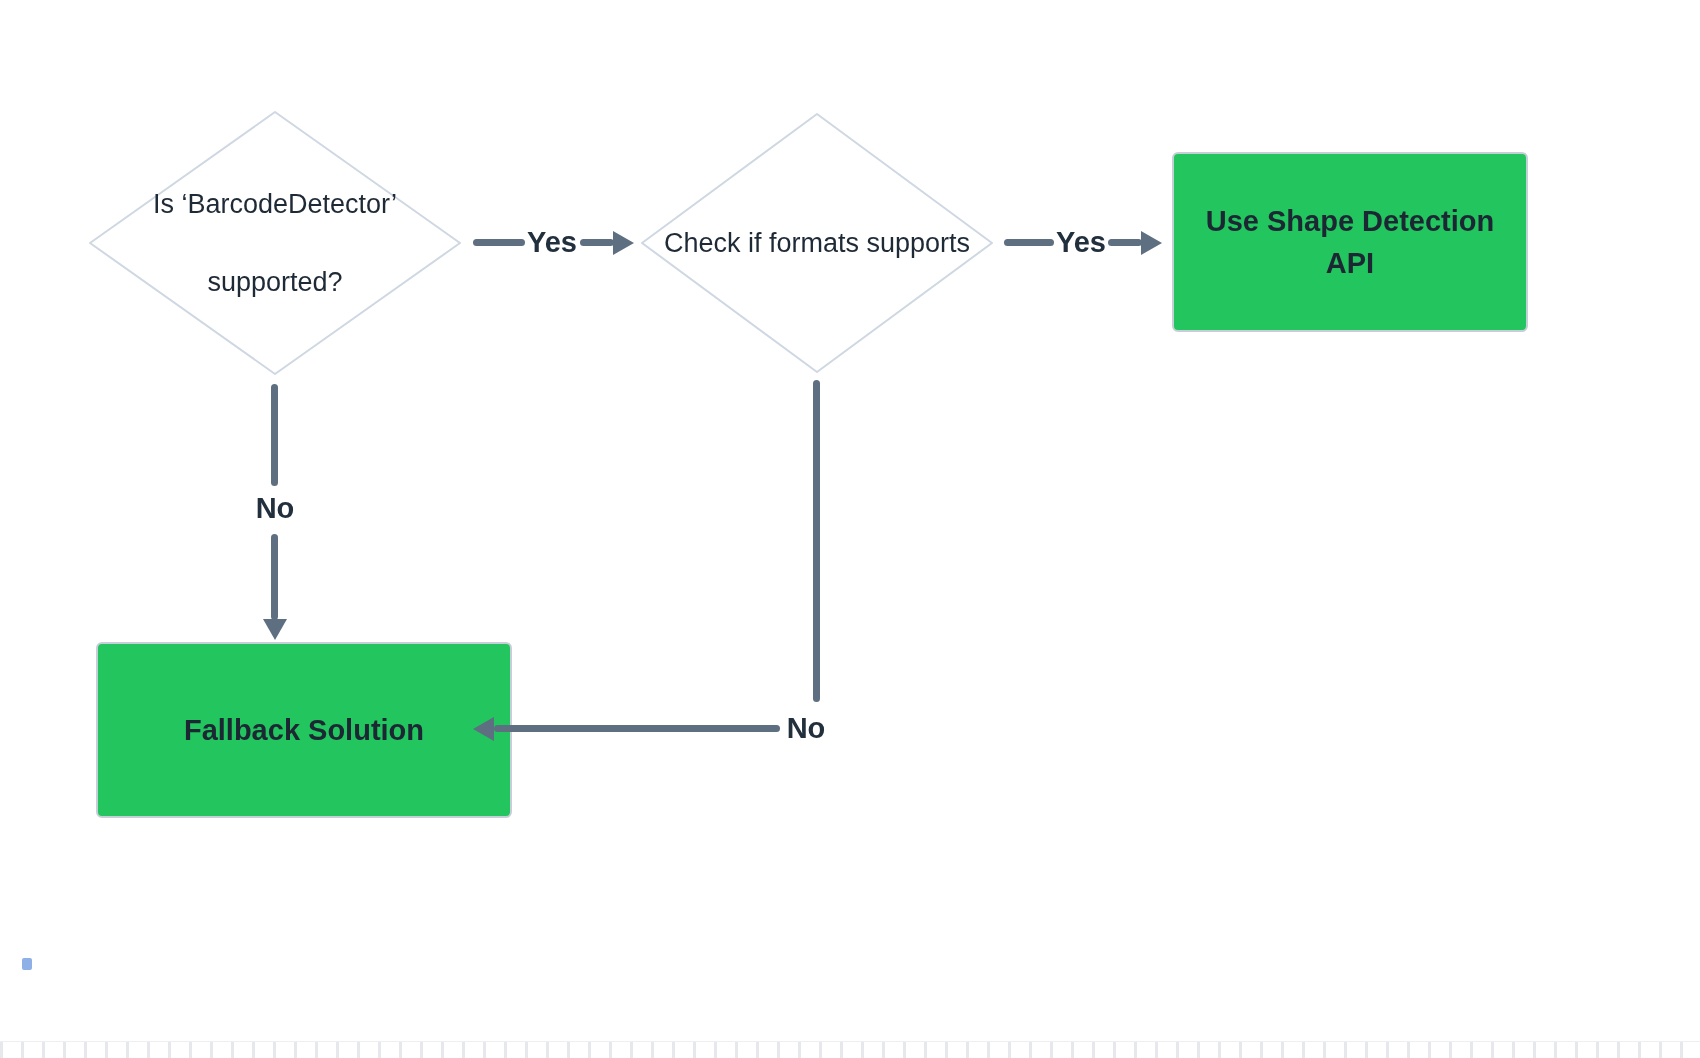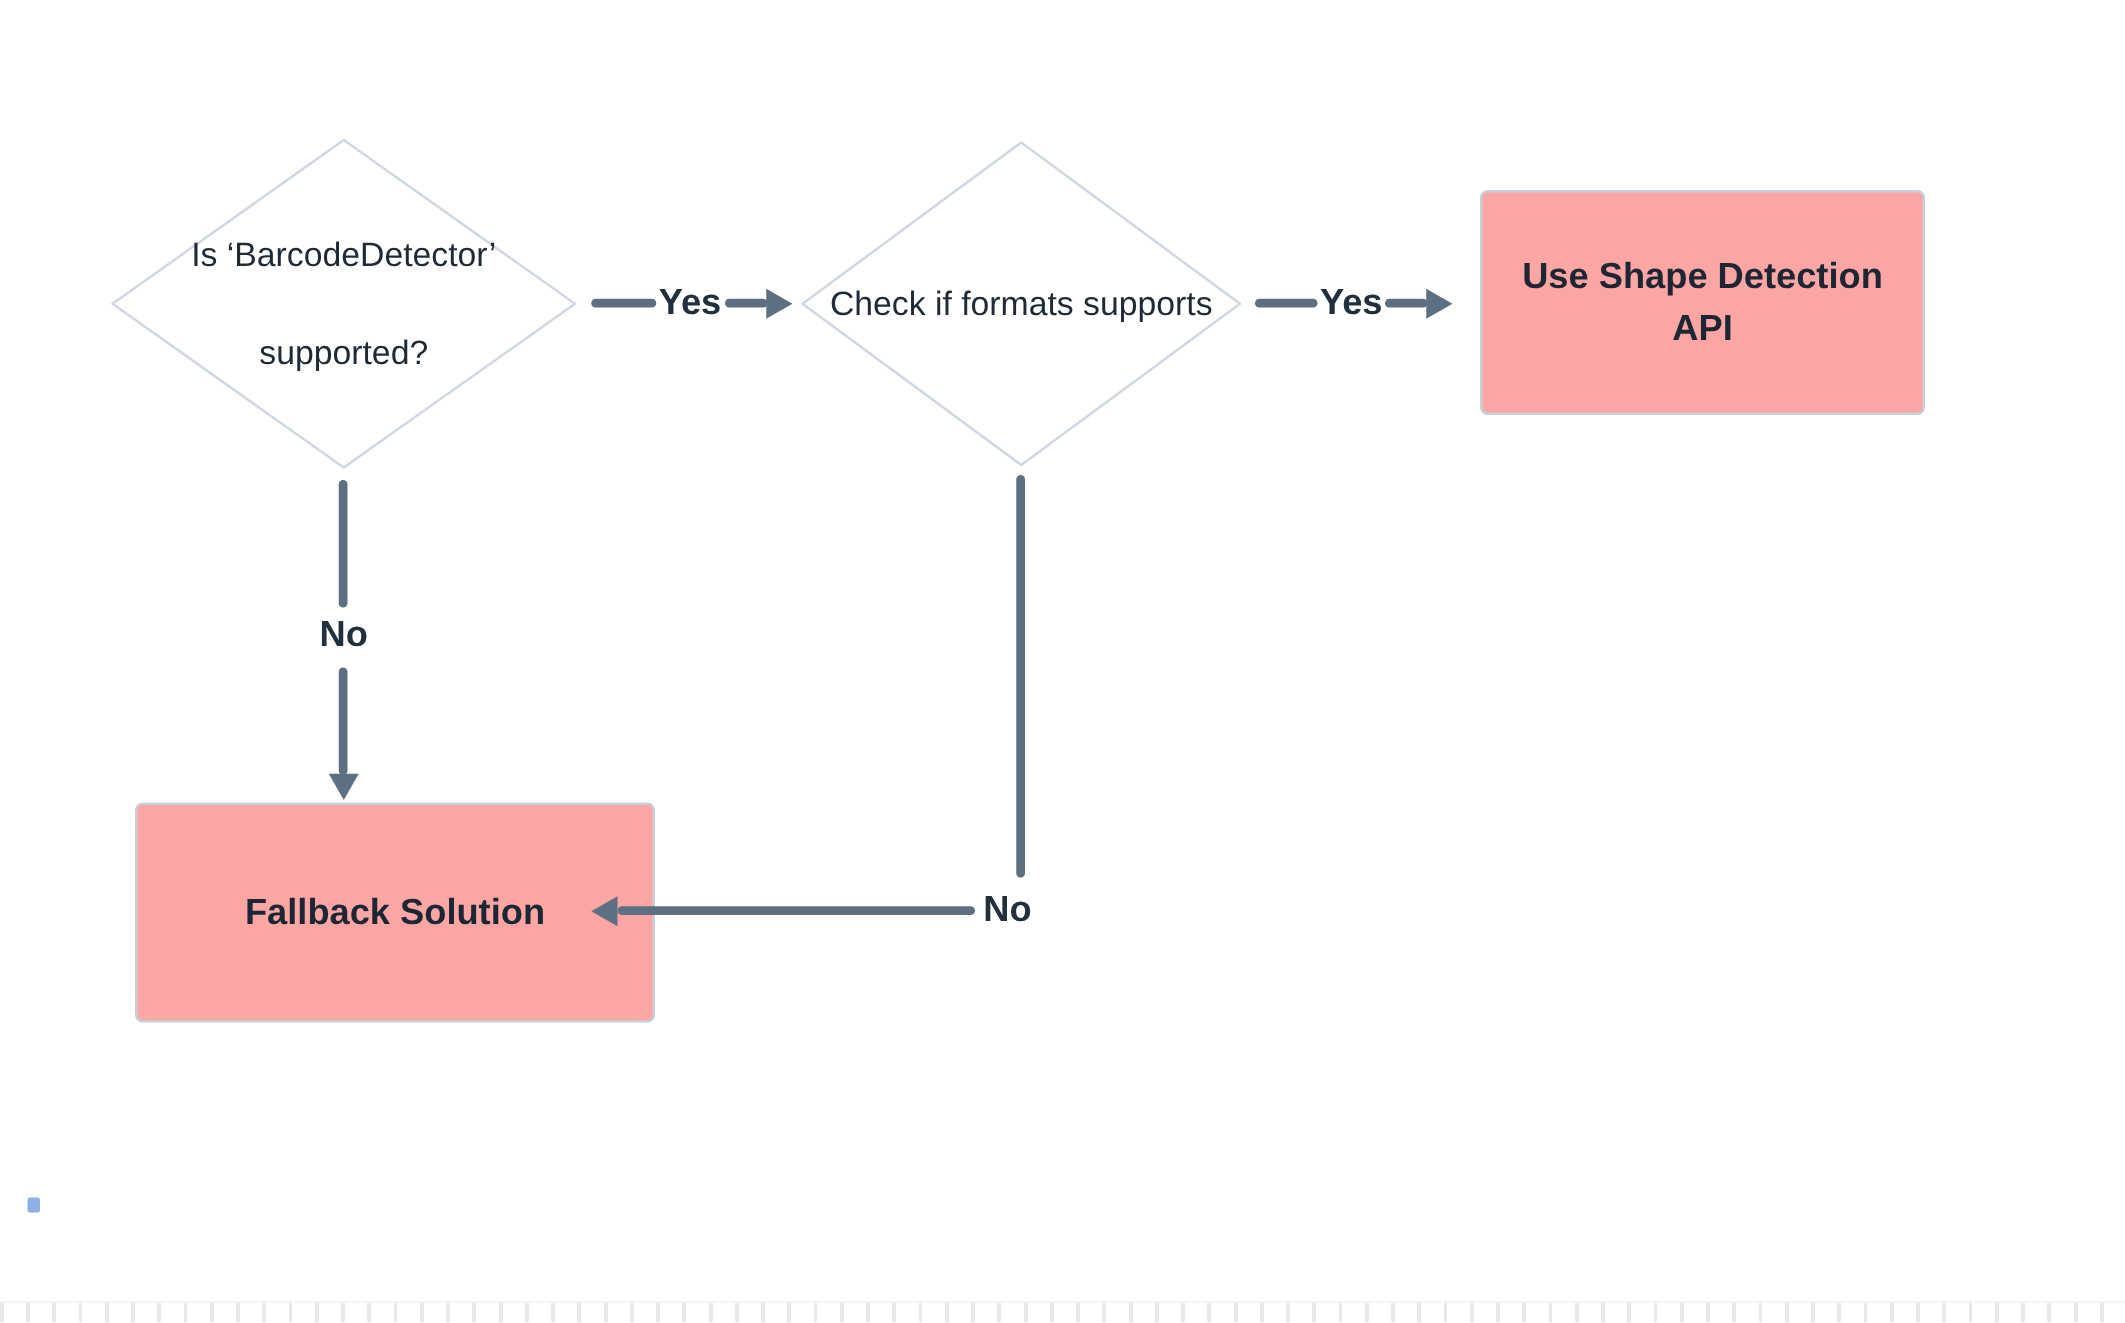--- a/index.html
+++ b/index.html
@@ -41,33 +41,32 @@
     align-items: center;
     justify-content: center;
     text-align: center;
     font-size: 27px;
     font-weight: 500;
     line-height: 38px;
     color: #1f2a37;
     gap: 40px;
   }
   .rect-node {
-    background: #fca5a5;
+    background: #22c55e;
     border: 2px solid #c6cfd8;
     border-radius: 6px;
     display: flex;
     flex-direction: column;
     align-items: center;
     justify-content: center;
     text-align: center;
     font-size: 29px;
     font-weight: 600;
     line-height: 42px;
     color: #1c2733;
-    margin-left: 12px;
   }
   .edge-seg {
     position: absolute;
     background: #5d6f80;
     border-radius: 3.5px;
   }
   .edge-label {
     position: absolute;
     font-size: 29px;
     font-weight: 600;

